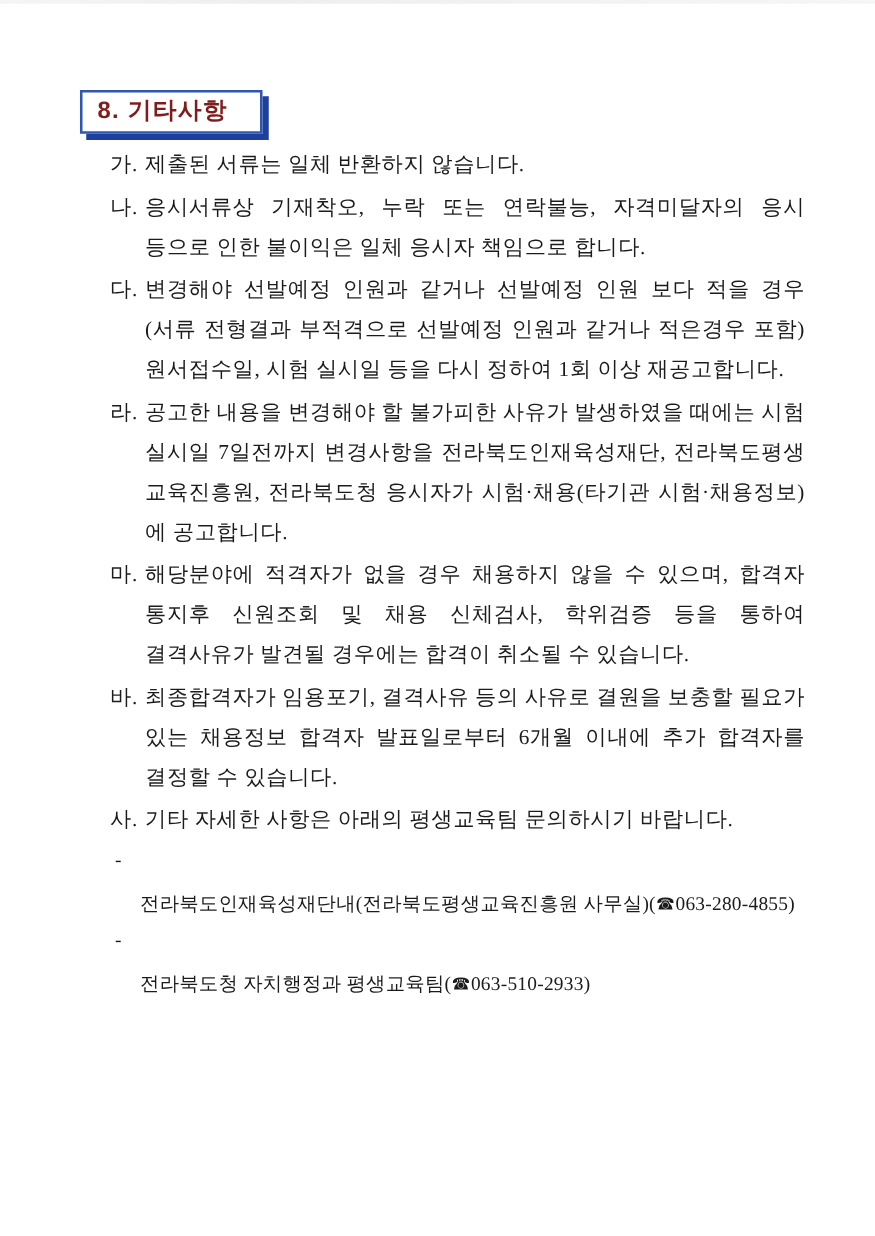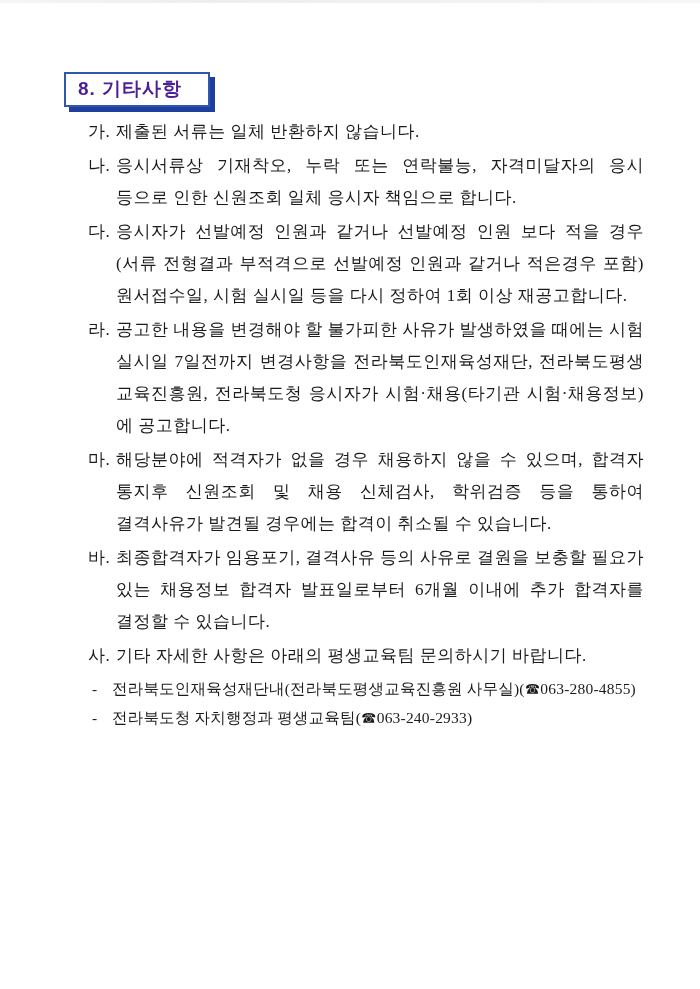--- a/index.html
+++ b/index.html
@@ -31,21 +31,21 @@
     top: 72px;
     min-width: 118px;
     padding: 3px 12px 4px 12px;
     background: #ffffff;
     border: 2px solid #3057b0;
     box-shadow: 5px 5px 0 0 #1e3f9e;
     font-family: "Liberation Sans", "DejaVu Sans", sans-serif;
     font-weight: bold;
     font-size: 19px;
     letter-spacing: 1px;
-    color: #4c1d95;
+    color: #7f1d1d;
     line-height: 24px;
   }
   .body-text {
     position: absolute;
     left: 88px;
     top: 116px;
     width: 556px;
     font-size: 17px;
     line-height: 32px;
     letter-spacing: 0.5px;
@@ -73,20 +73,21 @@
   }
   .contact-line {
     display: flex;
   }
   .contact-dash {
     flex: 0 0 20px;
   }
   .contact-text {
     flex: 1;
     white-space: nowrap;
+    margin-top: 35px;
   }
 </style>
 </head>
 <body>
 
 <div class="page">
   <div class="scan-edge"></div>
 
   <div class="section-header-box">
     <span>8. 기타사항</span>
@@ -94,26 +95,26 @@
 
   <div class="body-text">
 
     <div class="item">
       <span class="item-label">가.</span>
       <span class="item-text">제출된 서류는 일체 반환하지 않습니다.</span>
     </div>
 
     <div class="item">
       <span class="item-label">나.</span>
-      <span class="item-text">응시서류상 기재착오, 누락 또는 연락불능, 자격미달자의 응시 등으로 인한 신원조회 일체 응시자 책임으로 합니다.</span>
+      <span class="item-text">응시서류상 기재착오, 누락 또는 연락불능, 자격미달자의 응시 등으로 인한 불이익은 일체 응시자 책임으로 합니다.</span>
     </div>
 
     <div class="item">
       <span class="item-label">다.</span>
-      <span class="item-text">응시자가 선발예정 인원과 같거나 선발예정 인원 보다 적을 경우 (서류 전형결과 부적격으로 선발예정 인원과 같거나 적은경우 포함) 원서접수일, 시험 실시일 등을 다시 정하여 1회 이상 재공고합니다.</span>
+      <span class="item-text">변경해야 선발예정 인원과 같거나 선발예정 인원 보다 적을 경우 (서류 전형결과 부적격으로 선발예정 인원과 같거나 적은경우 포함) 원서접수일, 시험 실시일 등을 다시 정하여 1회 이상 재공고합니다.</span>
     </div>
 
     <div class="item">
       <span class="item-label">라.</span>
       <span class="item-text">공고한 내용을 변경해야 할 불가피한 사유가 발생하였을 때에는 시험 실시일 7일전까지 변경사항을 전라북도인재육성재단, 전라북도평생 교육진흥원, 전라북도청 응시자가 시험·채용(타기관 시험·채용정보)에 공고합니다.</span>
     </div>
 
     <div class="item">
       <span class="item-label">마.</span>
       <span class="item-text">해당분야에 적격자가 없을 경우 채용하지 않을 수 있으며, 합격자 통지후 신원조회 및 채용 신체검사, 학위검증 등을 통하여 결격사유가 발견될 경우에는 합격이 취소될 수 있습니다.</span>
@@ -129,18 +130,18 @@
       <span class="item-text">기타 자세한 사항은 아래의 평생교육팀 문의하시기 바랍니다.</span>
     </div>
 
     <div class="contacts">
       <div class="contact-line">
         <span class="contact-dash">-</span>
         <span class="contact-text">전라북도인재육성재단내(전라북도평생교육진흥원 사무실)(☎063-280-4855)</span>
       </div>
       <div class="contact-line">
         <span class="contact-dash">-</span>
-        <span class="contact-text">전라북도청 자치행정과 평생교육팀(☎063-240-2933)</span>
+        <span class="contact-text">전라북도청 자치행정과 평생교육팀(☎063-510-2933)</span>
       </div>
     </div>
 
   </div>
 </div>
 
 </body></html>

